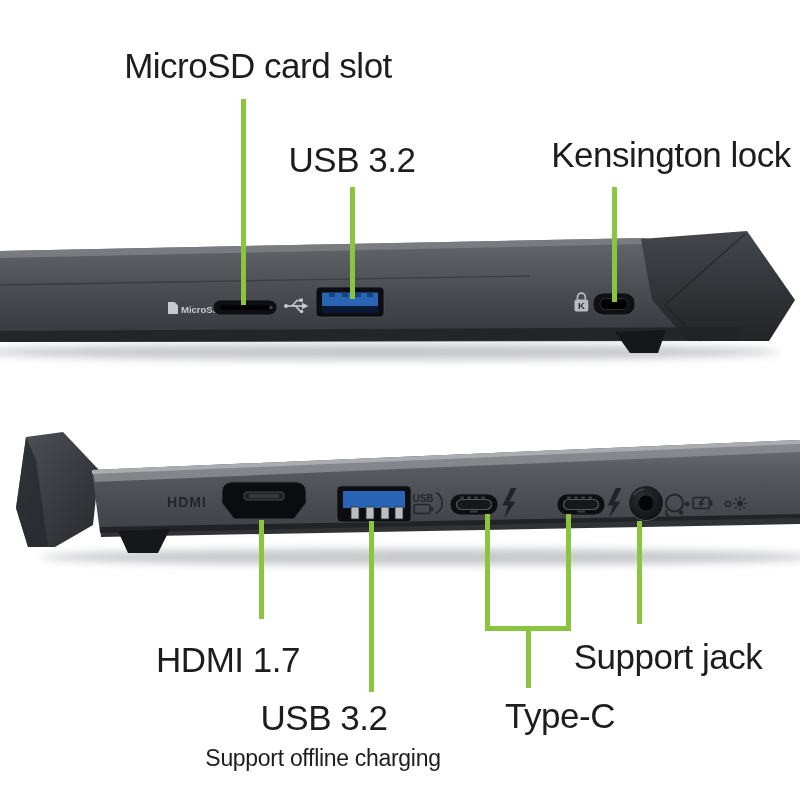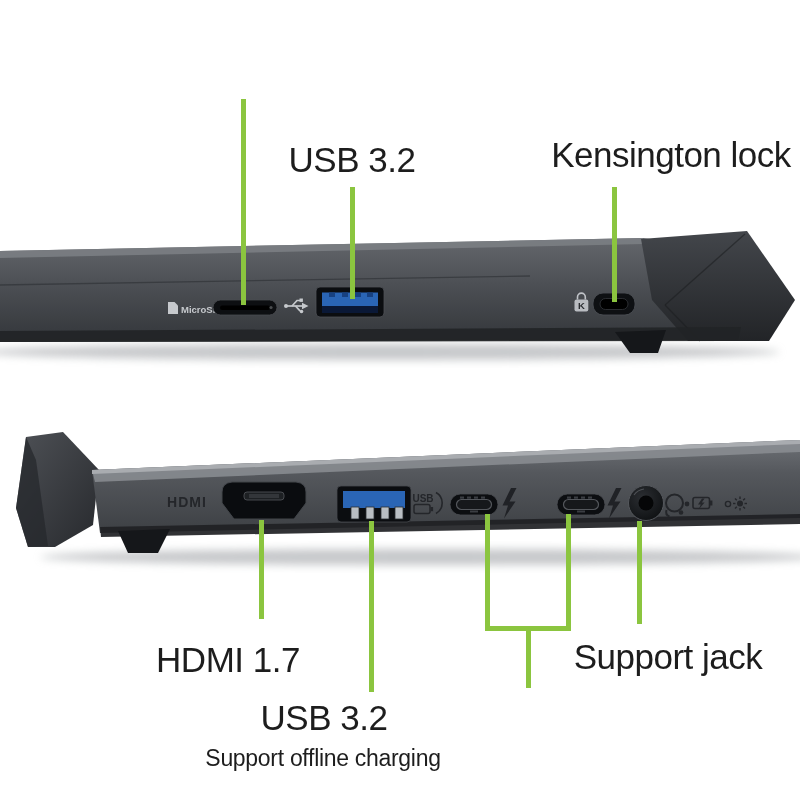--- a/index.html
+++ b/index.html
@@ -208,22 +208,24 @@
   <div class="callout" style="left:612px;top:187px;width:5px;height:115px;"></div>
   <div class="callout" style="left:259px;top:520px;width:5px;height:99px;"></div>
   <div class="callout" style="left:369px;top:521px;width:5px;height:171px;"></div>
   <div class="callout" style="left:485px;top:514px;width:5px;height:117px;"></div>
   <div class="callout" style="left:566px;top:514px;width:5px;height:117px;"></div>
   <div class="callout" style="left:485px;top:626px;width:86px;height:5px;"></div>
   <div class="callout" style="left:526px;top:631px;width:5px;height:57px;"></div>
   <div class="callout" style="left:637px;top:521px;width:5px;height:103px;"></div>
 
   <div class="labels-layer">
+    <div class="label" style="left:258px;top:47px;">MicroSD card slot</div>
     <div class="label" style="left:352px;top:141px;">USB 3.2</div>
     <div class="label" style="left:671px;top:136px;">Kensington lock</div>
 
     <div class="label" style="left:228px;top:641px;">HDMI 1.7</div>
     <div class="label" style="left:324px;top:699px;">USB 3.2</div>
     <div class="sublabel" style="left:323px;top:746px;text-align:center;">Support offline charging</div>
+    <div class="label" style="left:560px;top:697px;">Type-C</div>
     <div class="label" style="left:668px;top:638px;">Support jack</div>
   </div>
 
 </div>
 
 </body></html>

